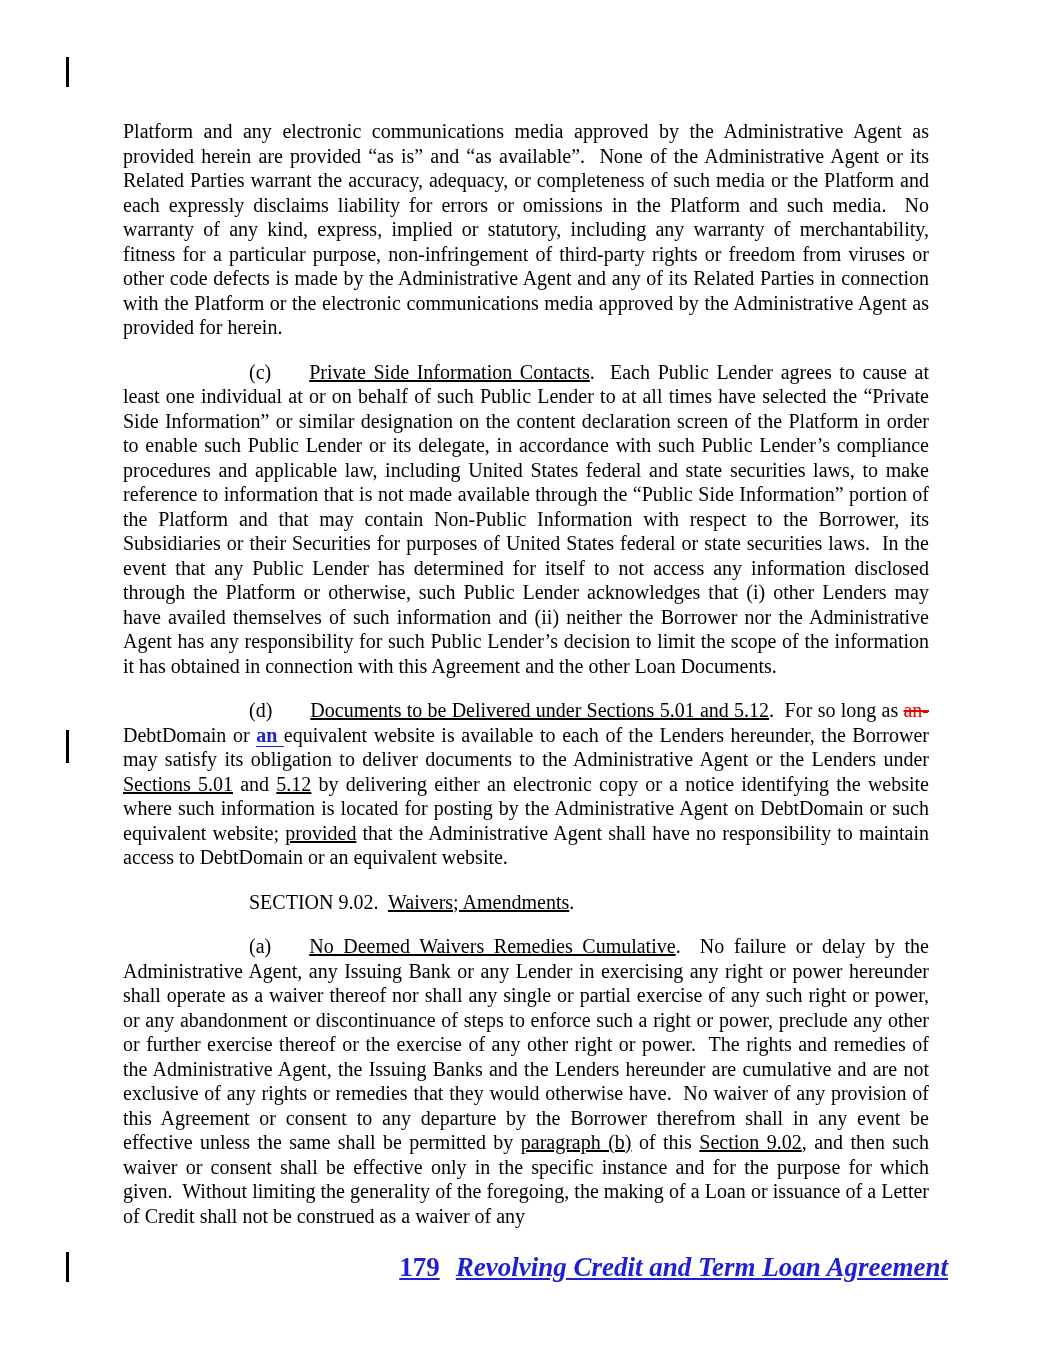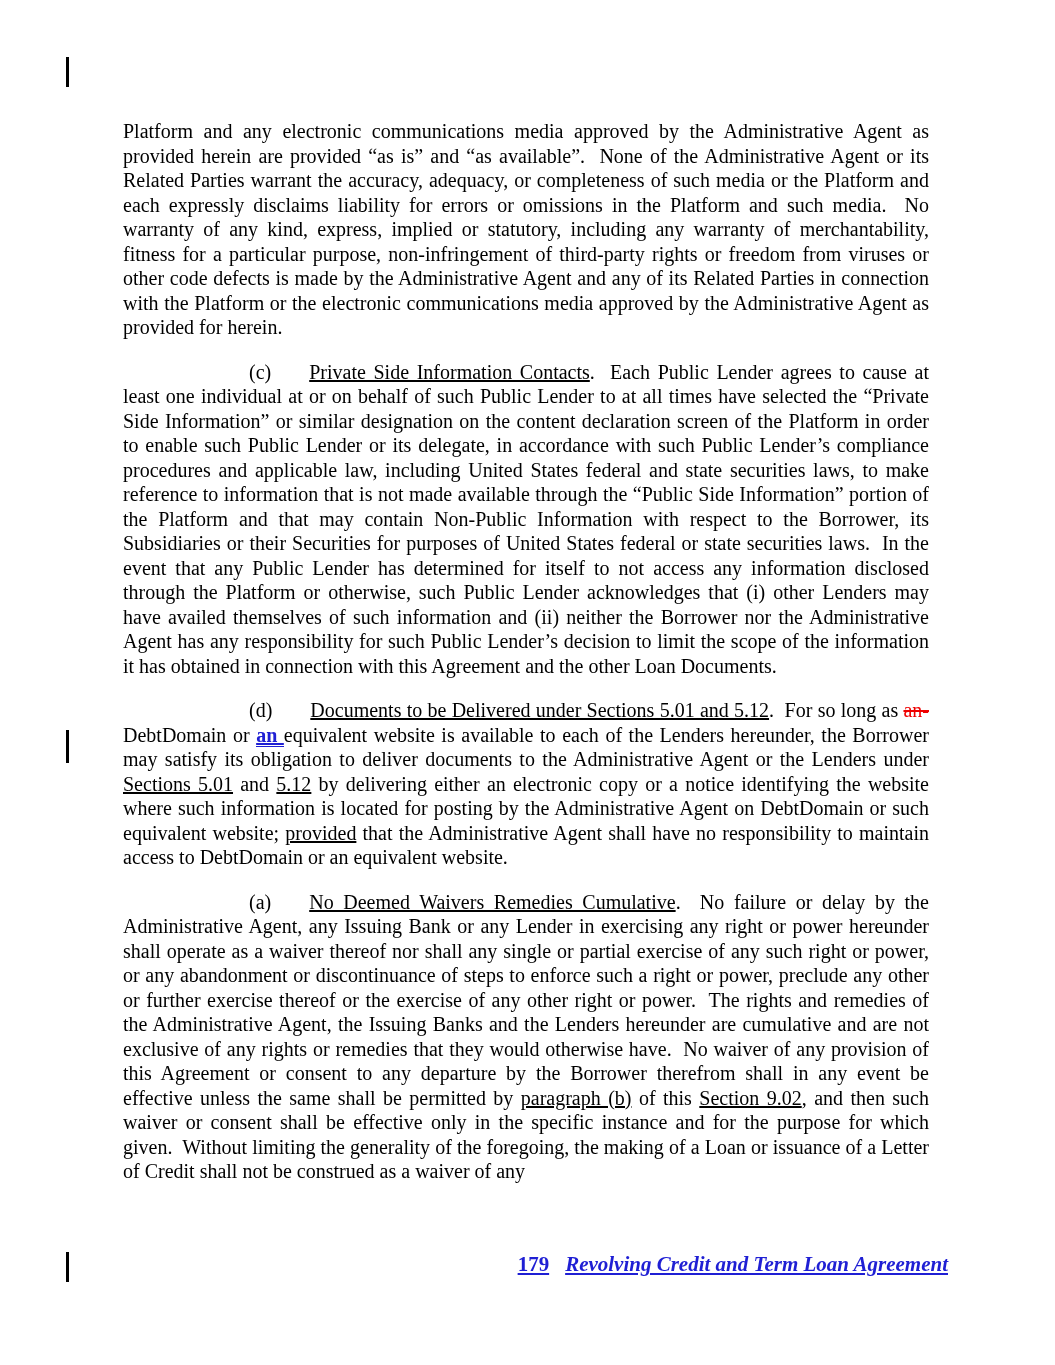--- a/index.html
+++ b/index.html
@@ -32,40 +32,39 @@
   
   .seg-plain { }
   .seg-u { text-decoration: underline; }
   .seg-del {
     color: var(--del-color, #ee0000);
     text-decoration: line-through;
   }
   .seg-ins {
     color: var(--ins-color, #1f1fd4);
     font-weight: bold;
-    text-decoration: underline;
     border-bottom: 1px solid var(--ins-color, #1f1fd4);
   }
   .seg-tab { display: inline-block; width: 38px; }
 
   
   .revision-bar {
     position: absolute;
     left: 66px; width: 3px;
     background: #000000;
   }
   #revision-bar-1 { top: 57px;   height: 30px; }
   #revision-bar-2 { top: 730px;  height: 33px; }
   #revision-bar-3 { top: 1252px; height: 30px; }
 
   
   .footer {
     position: absolute;
     top: 1252px; right: 107px;
-    font-size: 21px;
+    font-size: 27px;
     font-weight: bold;
     color: var(--footer-color, #1f1fd4);
     white-space: nowrap;
   }
   .footer .page-num {
     text-decoration: underline;
     margin-right: 16px;
   }
   .footer .doc-title {
     font-style: italic;
@@ -81,20 +80,21 @@
   <div class="revision-bar" id="revision-bar-2"></div>
   <div class="revision-bar" id="revision-bar-3"></div>
 
   <div class="content">
     <p class="para"><span class="seg-plain">Platform and any electronic communications media approved by the Administrative Agent as provided herein are provided “as is” and “as available”.  None of the Administrative Agent or its Related Parties warrant the accuracy, adequacy, or completeness of such media or the Platform and each expressly disclaims liability for errors or omissions in the Platform and such media.  No warranty of any kind, express, implied or statutory, including any warranty of merchantability, fitness for a particular purpose, non-infringement of third-party rights or freedom from viruses or other code defects is made by the Administrative Agent and any of its Related Parties in connection with the Platform or the electronic communications media approved by the Administrative Agent as provided for herein.</span></p>
 
     <p class="para indent"><span class="seg-plain">(c)</span><span class="seg-tab"></span><span class="seg-u">Private Side Information Contacts</span><span class="seg-plain">.  Each Public Lender agrees to cause at least one individual at or on behalf of such Public Lender to at all times have selected the “Private Side Information” or similar designation on the content declaration screen of the Platform in order to enable such Public Lender or its delegate, in accordance with such Public Lender’s compliance procedures and applicable law, including United States federal and state securities laws, to make reference to information that is not made available through the “Public Side Information” portion of the Platform and that may contain Non-Public Information with respect to the Borrower, its Subsidiaries or their Securities for purposes of United States federal or state securities laws.  In the event that any Public Lender has determined for itself to not access any information disclosed through the Platform or otherwise, such Public Lender acknowledges that (i) other Lenders may have availed themselves of such information and (ii) neither the Borrower nor the Administrative Agent has any responsibility for such Public Lender’s decision to limit the scope of the information it has obtained in connection with this Agreement and the other Loan Documents.</span></p>
 
     <p class="para indent"><span class="seg-plain">(d)</span><span class="seg-tab"></span><span class="seg-u">Documents to be Delivered under Sections 5.01 and 5.12</span><span class="seg-plain">.  For so long as </span><span class="seg-del">an-</span><span class="seg-plain">DebtDomain or </span><span class="seg-ins">an </span><span class="seg-plain">equivalent website is available to each of the Lenders hereunder, the Borrower may satisfy its obligation to deliver documents to the Administrative Agent or the Lenders under </span><span class="seg-u">Sections 5.01</span><span class="seg-plain"> and </span><span class="seg-u">5.12</span><span class="seg-plain"> by delivering either an electronic copy or a notice identifying the website where such information is located for posting by the Administrative Agent on DebtDomain or such equivalent website; </span><span class="seg-u">provided</span><span class="seg-plain"> that the Administrative Agent shall have no responsibility to maintain access to DebtDomain or an equivalent website.</span></p>
 
+    <p class="para indent"><span class="seg-plain">SECTION 9.02.  </span><span class="seg-u">Waivers; Amendments</span><span class="seg-plain">.</span></p>
 
     <p class="para indent last"><span class="seg-plain">(a)</span><span class="seg-tab"></span><span class="seg-u">No Deemed Waivers Remedies Cumulative</span><span class="seg-plain">.  No failure or delay by the Administrative Agent, any Issuing Bank or any Lender in exercising any right or power hereunder shall operate as a waiver thereof nor shall any single or partial exercise of any such right or power, or any abandonment or discontinuance of steps to enforce such a right or power, preclude any other or further exercise thereof or the exercise of any other right or power.  The rights and remedies of the Administrative Agent, the Issuing Banks and the Lenders hereunder are cumulative and are not exclusive of any rights or remedies that they would otherwise have.  No waiver of any provision of this Agreement or consent to any departure by the Borrower therefrom shall in any event be effective unless the same shall be permitted by </span><span class="seg-u">paragraph (b)</span><span class="seg-plain"> of this </span><span class="seg-u">Section 9.02</span><span class="seg-plain">, and then such waiver or consent shall be effective only in the specific instance and for the purpose for which given.  Without limiting the generality of the foregoing, the making of a Loan or issuance of a Letter of Credit shall not be construed as a waiver of any</span></p>
   </div>
 
   <div class="footer">
     <span class="page-num">179</span><span class="doc-title">Revolving Credit and Term Loan Agreement</span>
   </div>
 
 </div>
 

